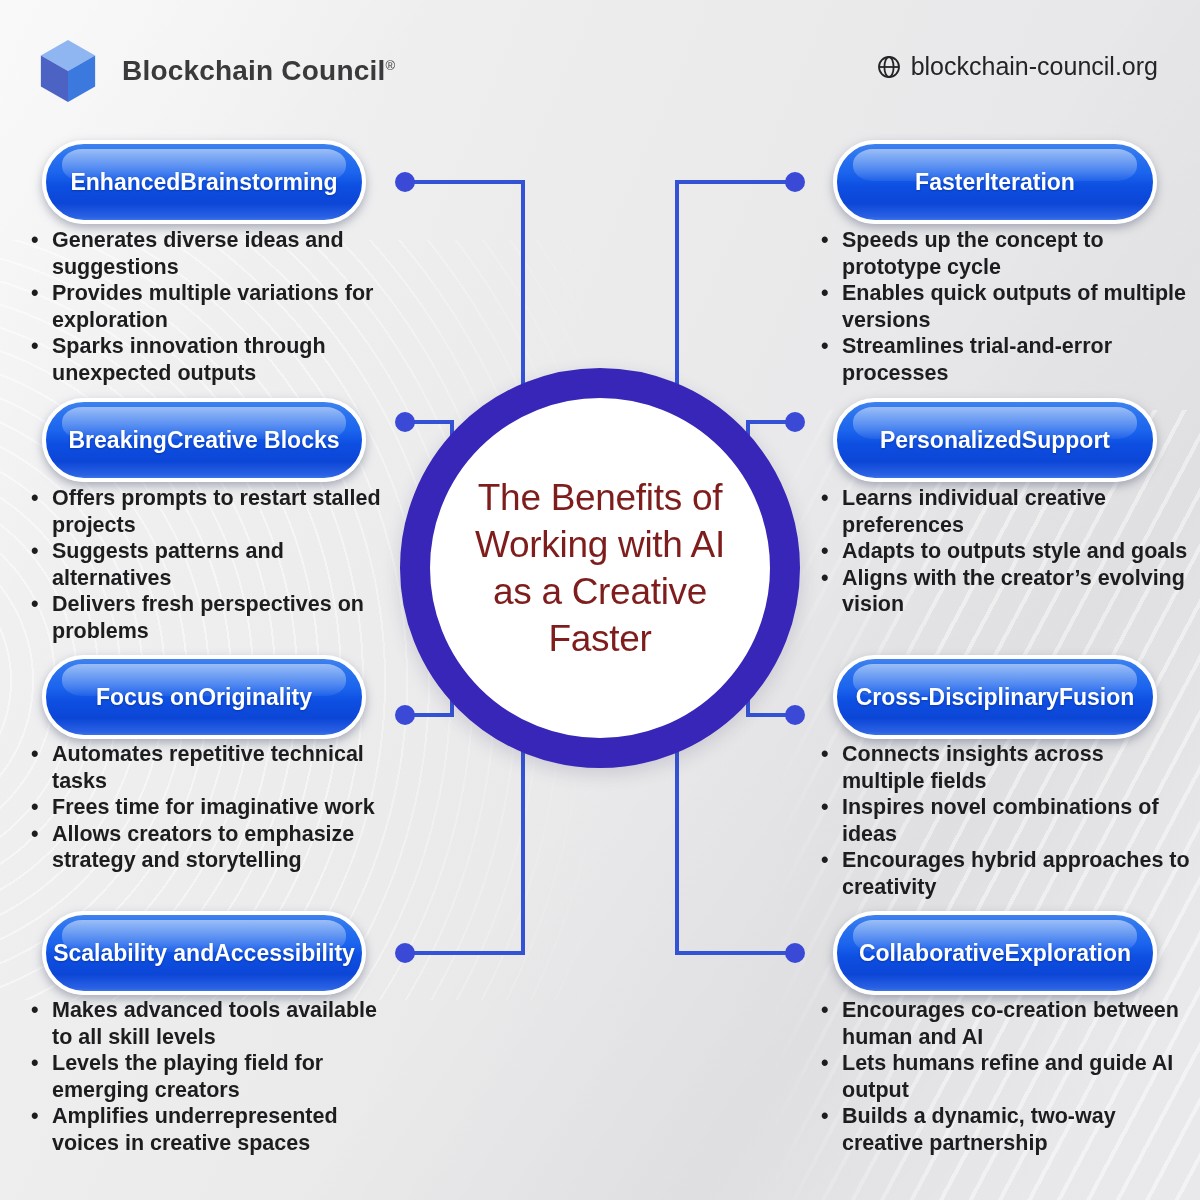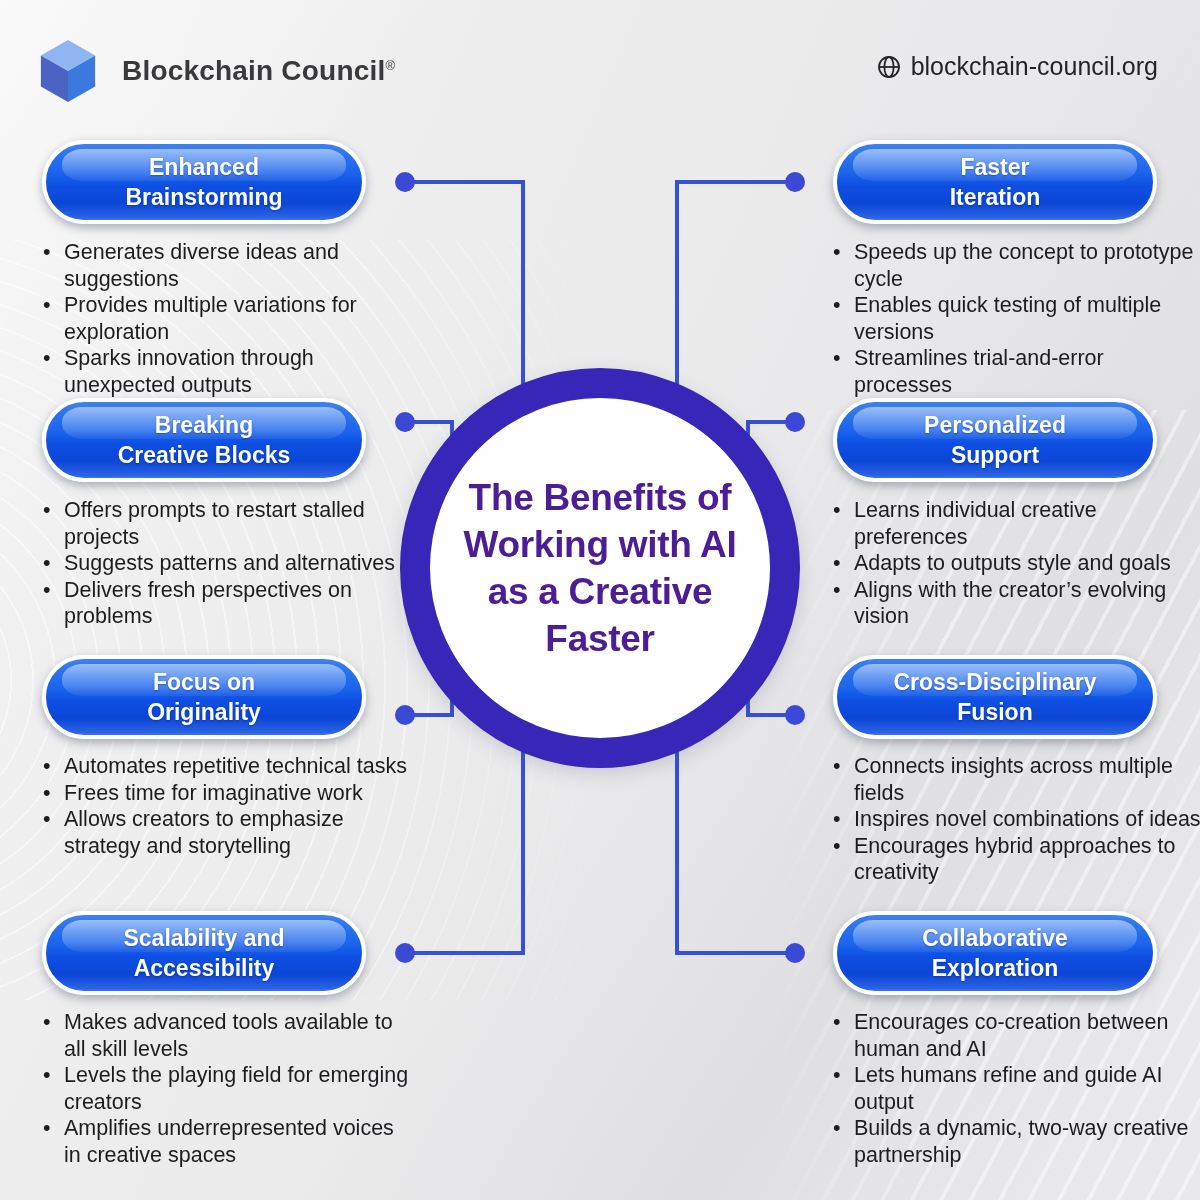--- a/index.html
+++ b/index.html
@@ -31,40 +31,40 @@
   
   .connectors{position:absolute;left:0;top:0;z-index:1;}
 
   
   .center-circle{
     position:absolute;left:400px;top:368px;width:340px;height:340px;z-index:2;
     background:#fff;border:30px solid #3726b8;border-radius:50%;
     display:flex;align-items:center;justify-content:center;text-align:center;
     box-shadow:0 6px 18px rgba(60,60,100,.18);
   }
-  .center-title{font-size:37px;line-height:47px;font-weight:700;color:#4c1d95;letter-spacing:-.3px;}
+  .center-title{font-size:37px;line-height:47px;font-weight:400;color:#7f1d1d;letter-spacing:-.3px;}
 
   
   .pill{
     position:absolute;width:316px;height:76px;z-index:3;
     border:4px solid #fff;border-radius:44px;
     background:linear-gradient(180deg,#3f82ef 0%,#2a72ee 16%,#1b64ed 38%,#0d4fe2 55%,#0c46d6 78%,#2a61e4 96%,#3b74ea 100%);
     box-shadow:0 4px 10px rgba(100,108,130,.5);
-    display:flex;flex-direction:column;align-items:center;justify-content:center;
+    display:flex;flex-direction:row;align-items:center;justify-content:center;
     text-align:center;color:#fff;font-weight:700;font-size:23px;line-height:30px;
   }
   .pill::before{content:"";position:absolute;top:5px;left:16px;right:16px;height:32px;
     border-radius:20px/15px;
     background:linear-gradient(180deg,rgba(255,255,255,.5),rgba(255,255,255,.06));}
   .pill span{position:relative;z-index:1;text-shadow:0 1px 2px rgba(10,20,80,.35);}
   .pill-l{left:42px;} .pill-r{left:833px;}
   .row0{top:140px;} .row1{top:398px;} .row2{top:655px;} .row3{top:911px;}
 
   
-  ul.bullets{position:absolute;margin:12px;padding:0;list-style:none;z-index:3;}
+  ul.bullets{position:absolute;margin:0;padding:0;list-style:none;z-index:3;font-weight:bold;}
   ul.bullets li{position:relative;padding-left:24px;font-size:21.5px;line-height:26.6px;color:#1d1d1f;}
   ul.bullets li::before{content:"\2022";position:absolute;left:3px;top:0;color:#1d1d1f;}
   .ul-l{left:28px;width:369px;} .ul-r{left:818px;width:372px;}
   .ulrow0{top:227px;} .ulrow1{top:485px;} .ulrow2{top:741px;} .ulrow3{top:997px;}
 </style>
 </head>
 <body>
 
 <div id="canvas">
 
@@ -163,21 +163,21 @@
     <li>Levels the playing field for emerging creators</li>
     <li>Amplifies underrepresented voices in creative spaces</li>
   </ul>
 
   <div class="pill pill-r row0">
     <span>Faster</span>
     <span>Iteration</span>
   </div>
   <ul class="bullets ul-r ulrow0">
     <li>Speeds up the concept to prototype cycle</li>
-    <li>Enables quick testing of multiple versions</li>
+    <li>Enables quick outputs of multiple versions</li>
     <li>Streamlines trial-and-error processes</li>
   </ul>
 
   <div class="pill pill-r row1">
     <span>Personalized</span>
     <span>Support</span>
   </div>
   <ul class="bullets ul-r ulrow1">
     <li>Learns individual creative preferences</li>
     <li>Adapts to outputs style and goals</li>

